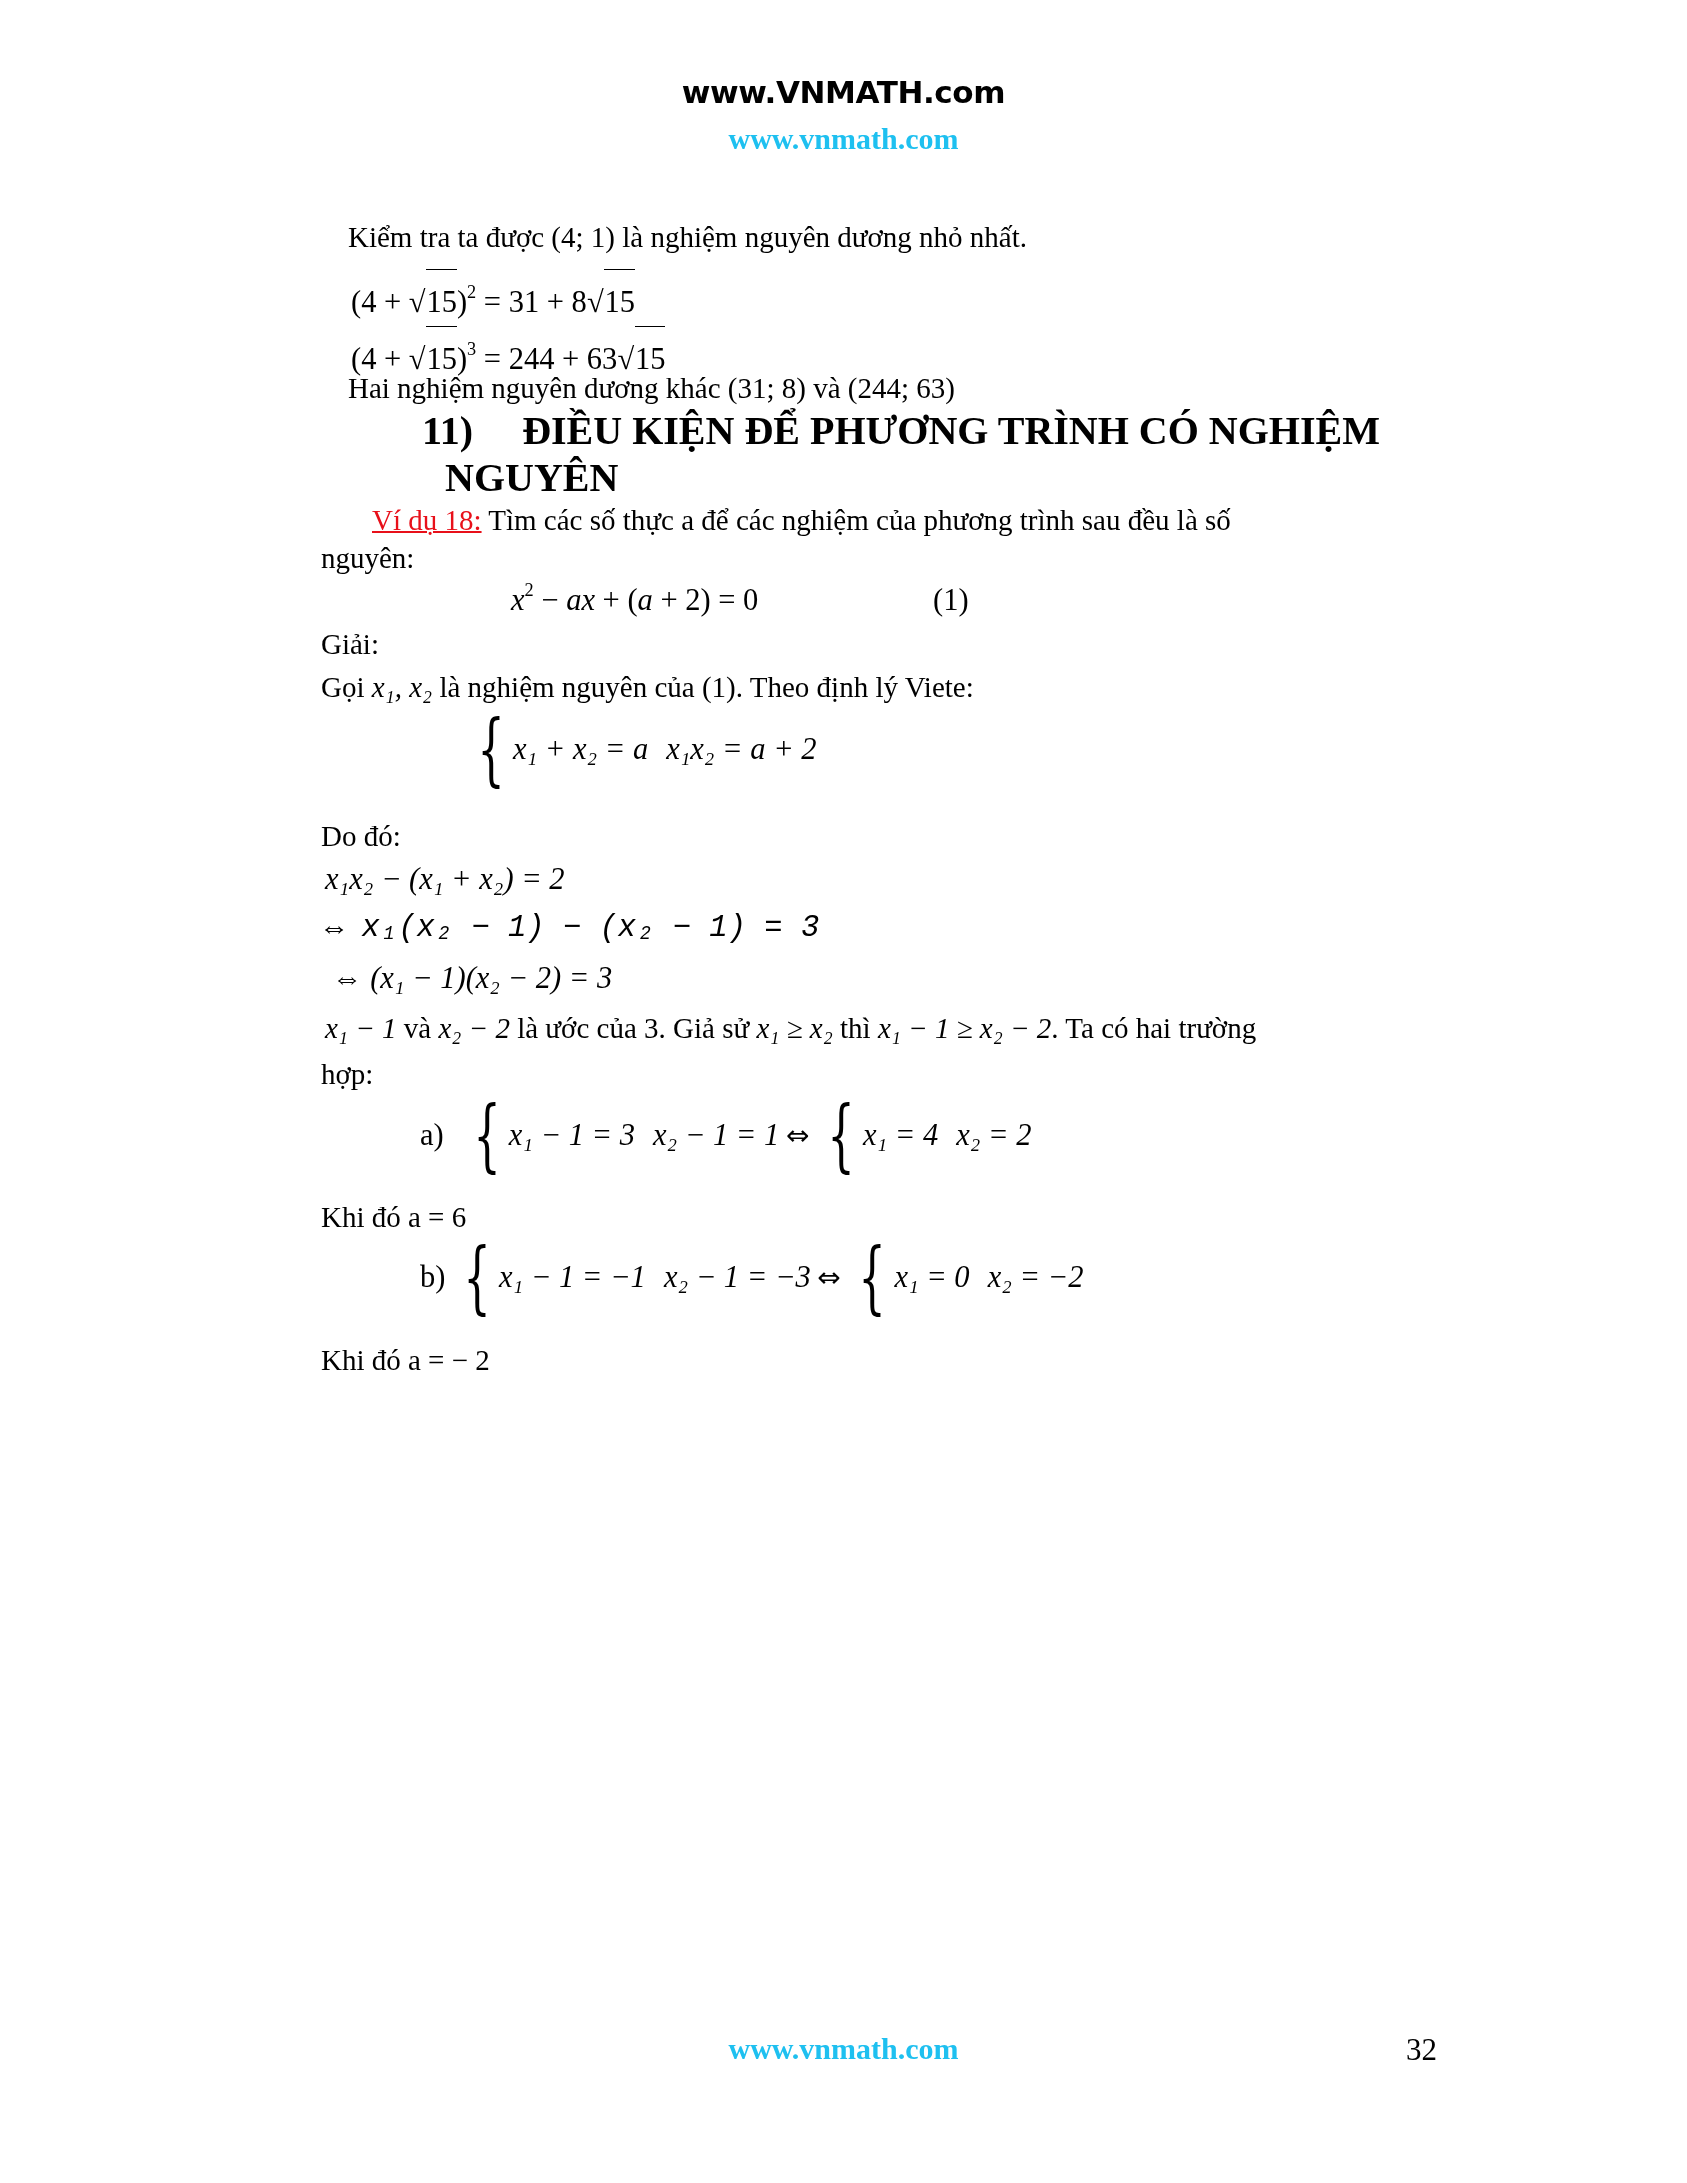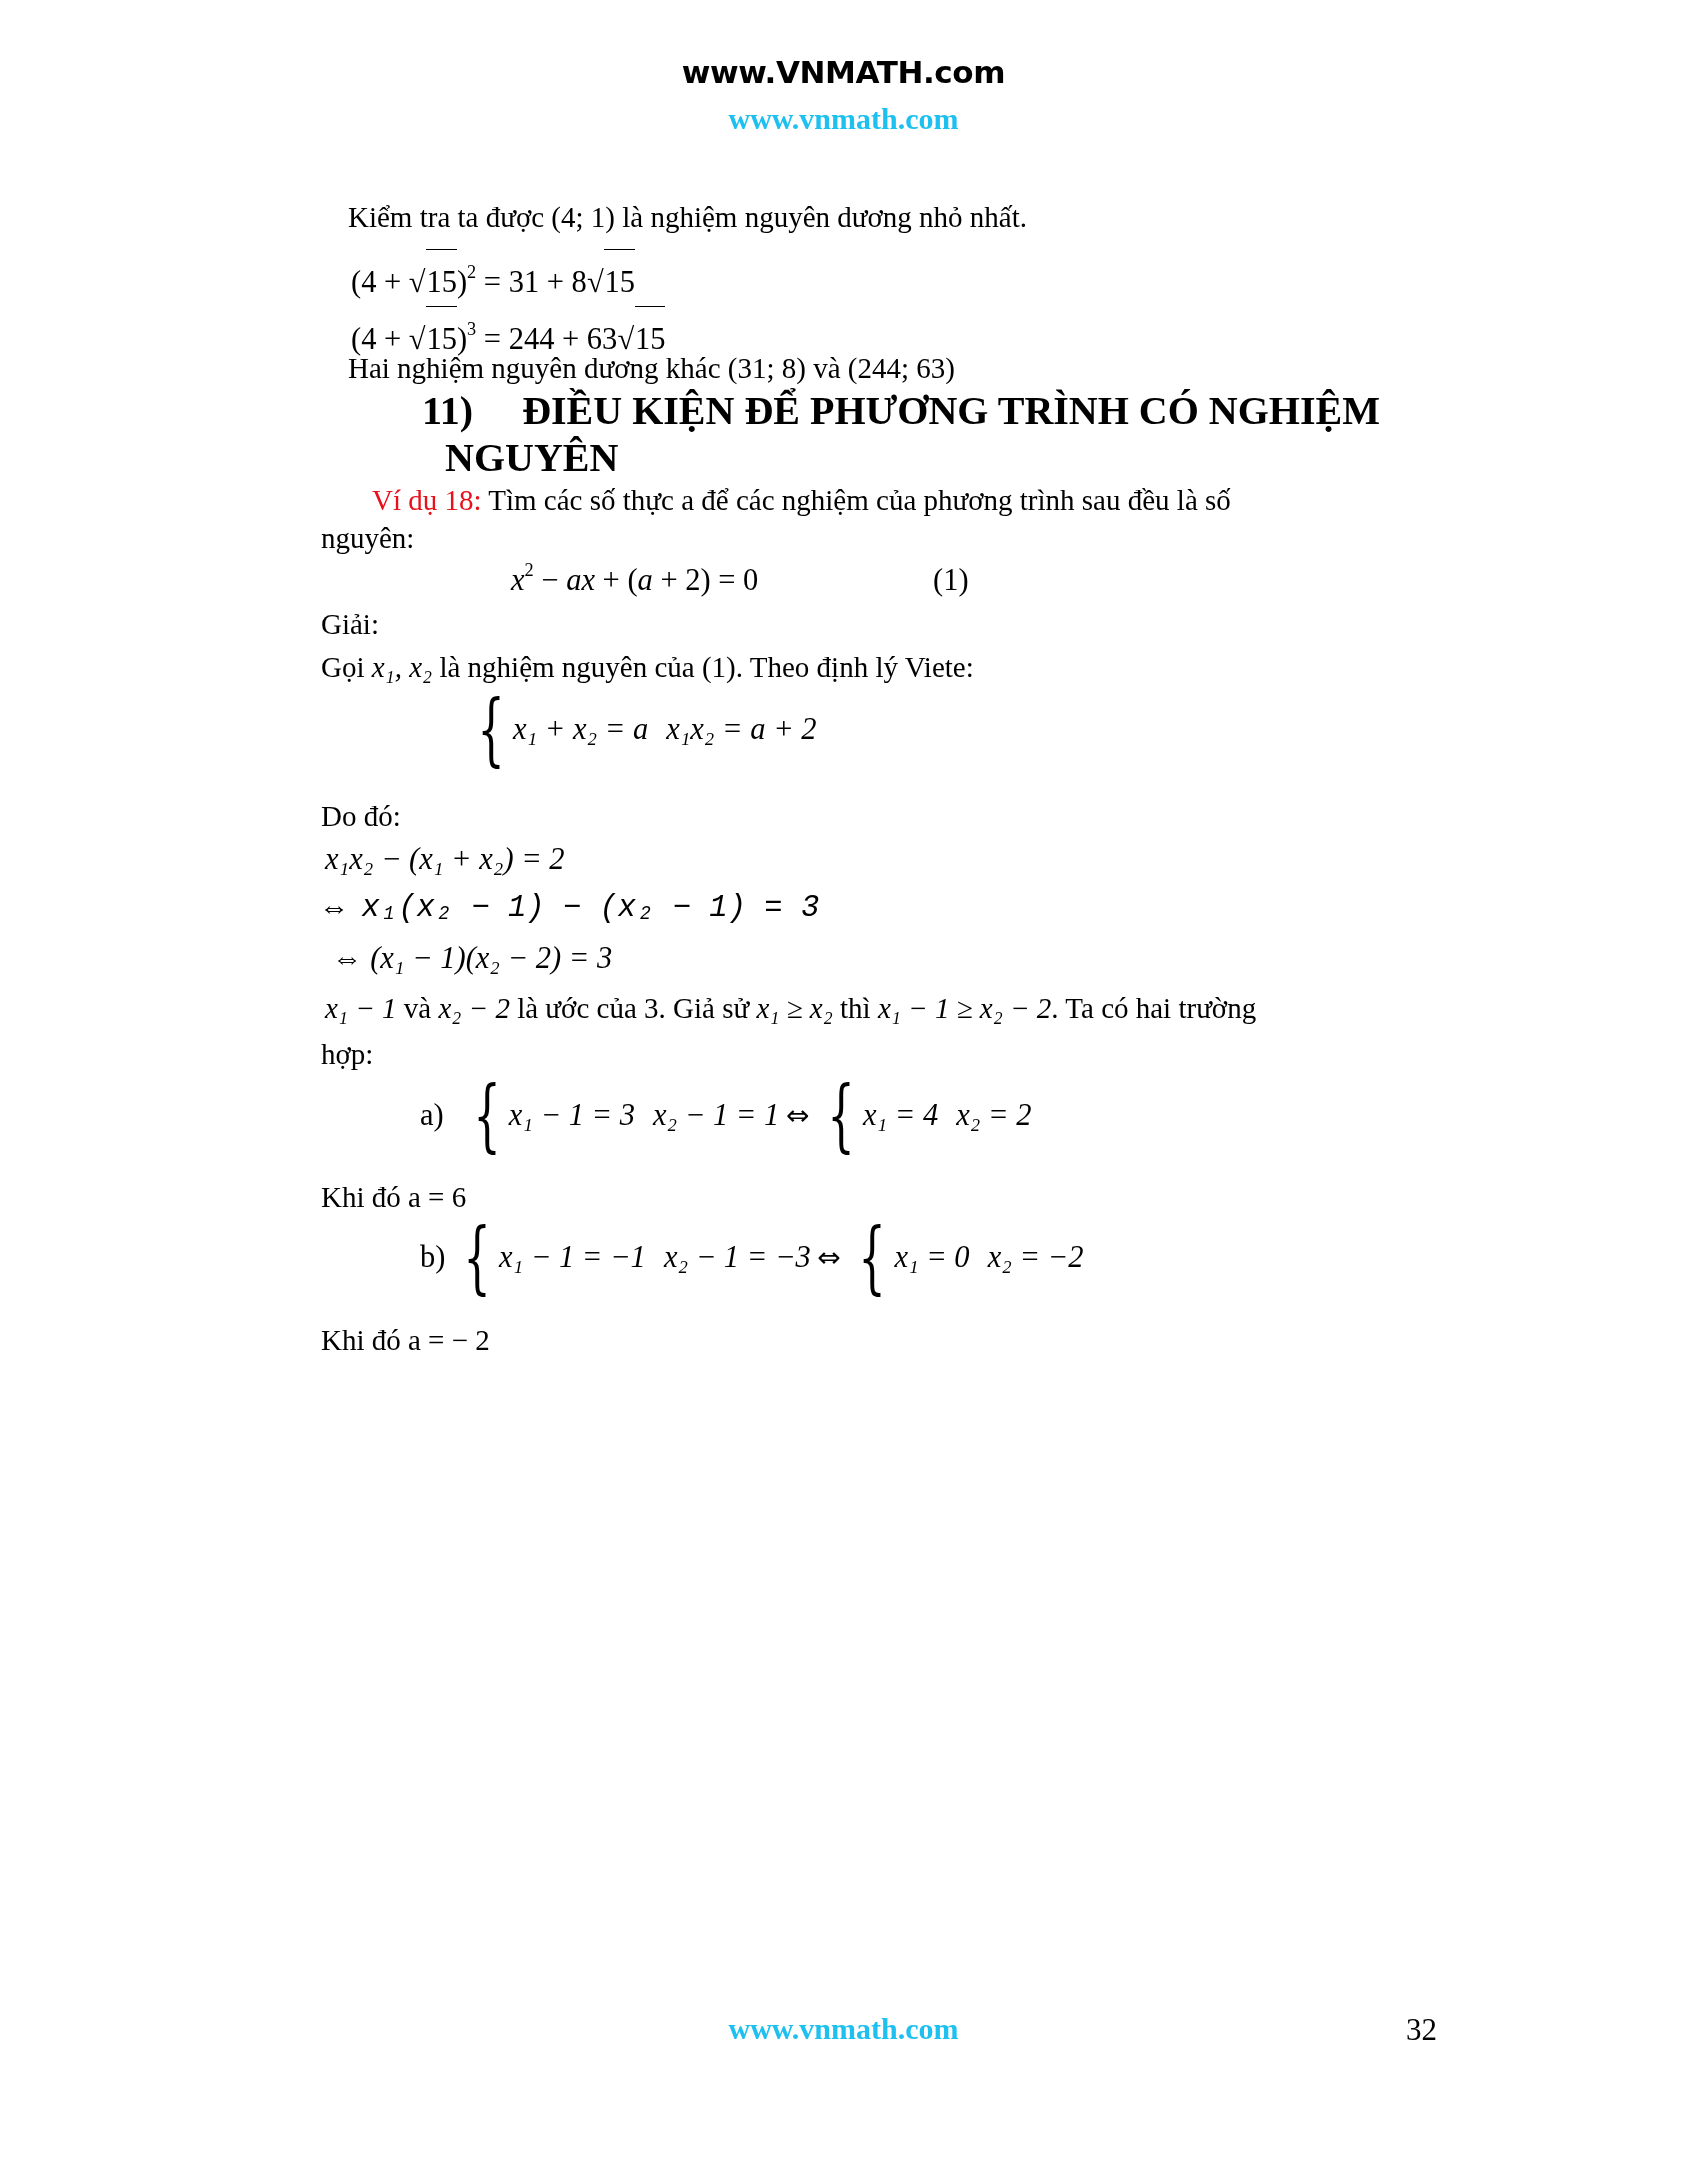--- a/index.html
+++ b/index.html
@@ -1,30 +1,30 @@
 <!DOCTYPE html>
 <html style="font-size:13px"><head>
   <meta charset="utf-8">
   <style>
     html, body { margin: 0; padding: 0; background: #ffffff; }
     body { width: 1687px; height: 2183px; position: relative; overflow: hidden;
            font-family: "Liberation Serif", "DejaVu Serif", serif; color: #000; }
-    .abs { position: absolute; white-space: nowrap; }
+    .abs { position: absolute; white-space: nowrap; margin-top: 20px; }
     .hdr-black { left: 0; width: 1687px; text-align: center; top: 54px;
                  font-family: "DejaVu Sans", sans-serif; font-weight: bold; font-size: 31px;
                  letter-spacing: -0.4px; }
     .hdr-blue { left: 0; width: 1687px; text-align: center; top: 102px;
                 font-family: "Liberation Serif", serif; font-weight: bold; font-size: 30px;
                 color: #1ec0f0; }
     .txt { font-size: 29px; line-height: 1; }
     .math { font-size: 30.5px; line-height: 1; }
     .math i { font-style: italic; }
     sup { font-size: 60%; vertical-align: 0.75em; line-height: 0; }
     .heading { font-weight: bold; font-size: 40px; line-height: 1; }
-    .red { color: #e8101a; text-decoration-thickness: 1.6px; }
+    .red { color: #e8101a; text-decoration: underline; text-decoration-thickness: 1.6px; }
     .sqrt { display: inline-block; border-top: 1.6px solid #000; padding-top: 17px; margin-left: 0.8px; line-height: 1; }
     .system { display: inline-flex; align-items: center; }
     .brace { font-size: 79px; line-height: 1; font-weight: 100; transform: scaleX(0.55); display: inline-block;
              margin-right: -3.3px; font-family: "DejaVu Serif", serif; }
     .rows { display: inline-flex; flex-direction: row; gap: 18px; }
     .iff { font-family: "DejaVu Sans", sans-serif; font-size: 28px; margin: 0 6.6px; }
     .footer-blue { left: 0; width: 1687px; text-align: center; top: 2012px;
                    font-weight: bold; font-size: 30px; color: #1ec0f0; }
     .page-num { left: 1406px; top: 2012px; font-size: 31px; }
   </style>

